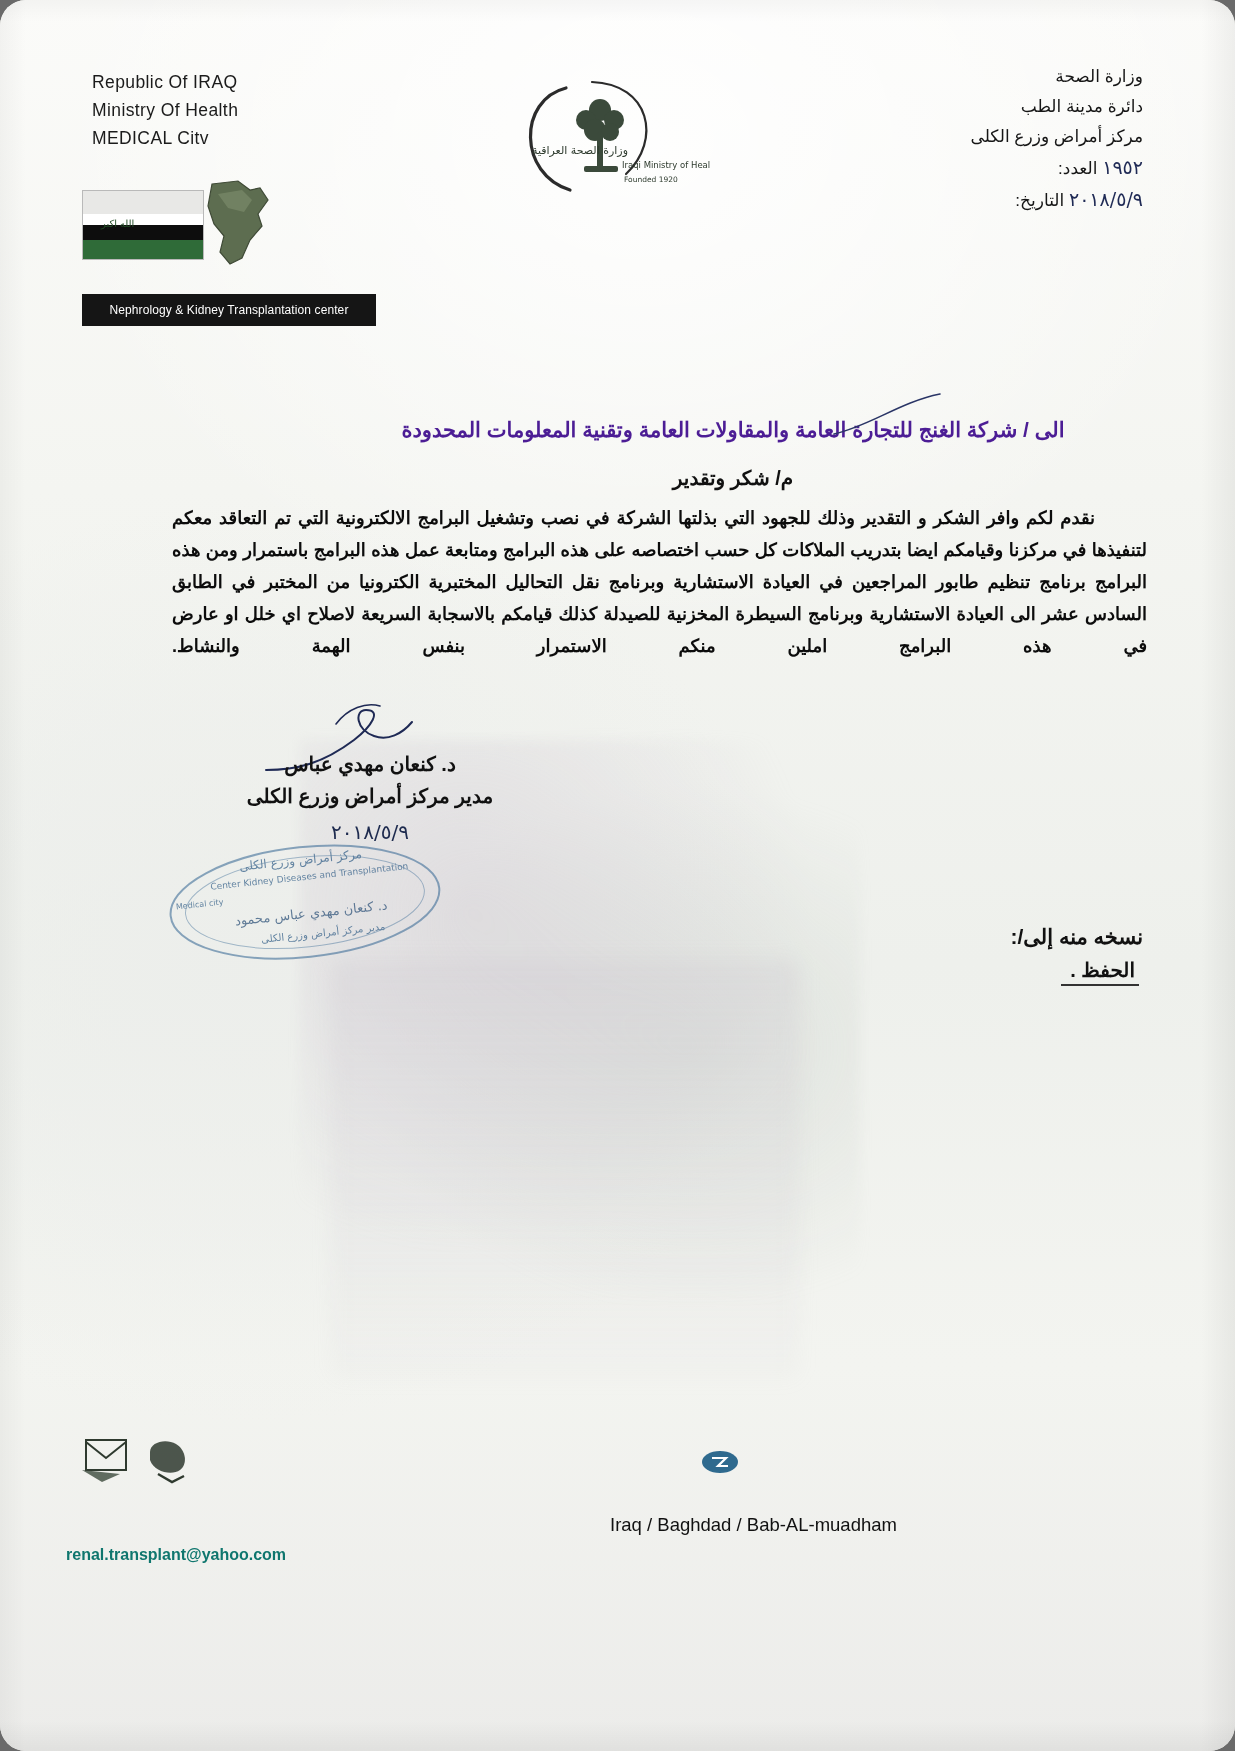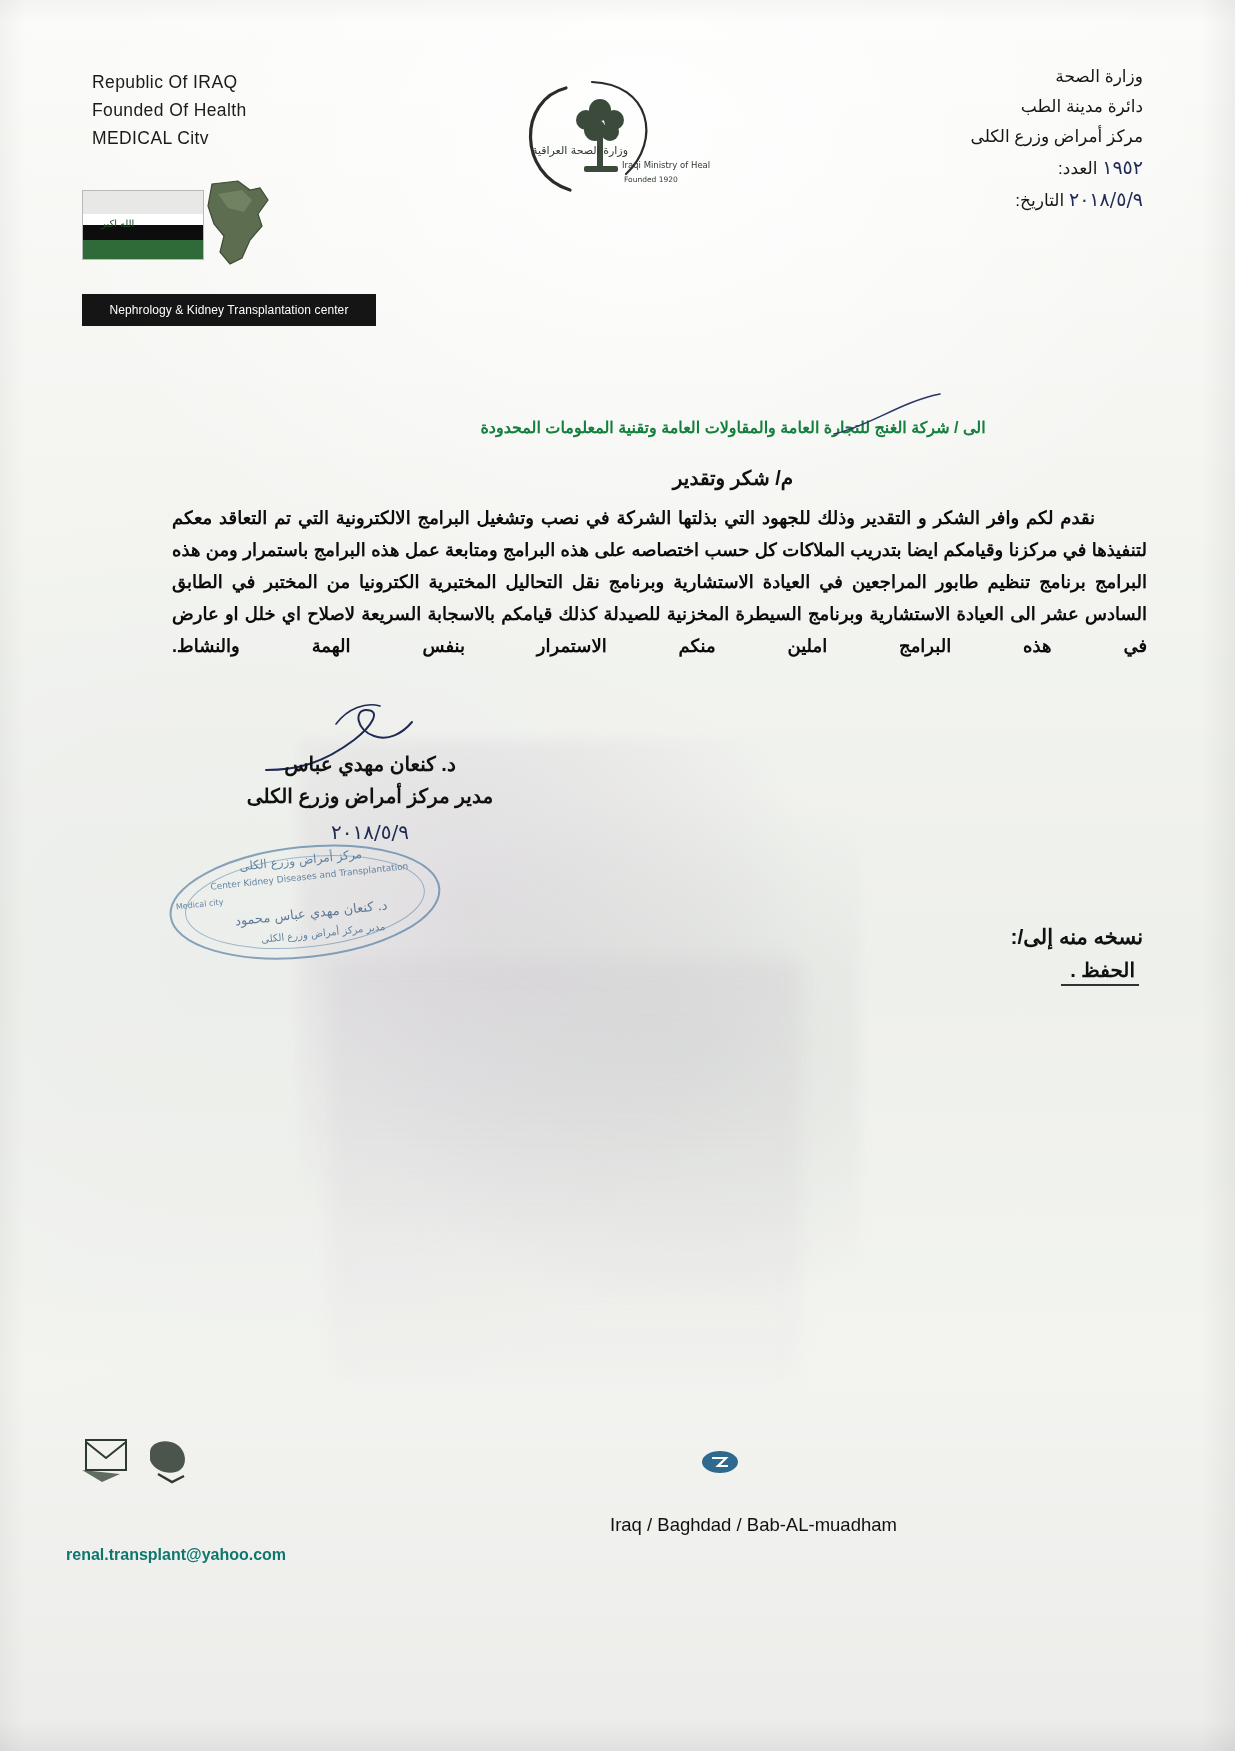--- a/index.html
+++ b/index.html
@@ -9,20 +9,21 @@
   }
   .page {
     position: relative;
     width: 1235px;
     height: 1751px;
     margin: 0 auto;
     background: #f2f2ee;
     overflow: hidden;
     font-family: "Liberation Sans", sans-serif;
     color: #111;
+    border-radius: 26px;
   }
   
   .scan-tint {
     position: absolute;
     inset: 0;
     background:
       radial-gradient(ellipse 70% 40% at 52% 8%, rgba(255,255,255,0.85), rgba(255,255,255,0) 70%),
       radial-gradient(ellipse 60% 35% at 20% 55%, rgba(236,238,235,0.9), rgba(255,255,255,0) 75%),
       linear-gradient(180deg, #fbfbf9 0%, #f4f5f1 28%, #eef0ec 55%, #f3f4f0 78%, #ececea 100%);
     pointer-events: none;
@@ -122,22 +123,22 @@
   }
 
   
   .to-line {
     position: absolute;
     right: 92px; top: 418px;
     width: 820px;
     direction: rtl;
     text-align: center;
     font-weight: bold;
-    font-size: 16px;
-    color: #15803d;
+    font-size: 21px;
+    color: #4c1d95;
   }
   .subject {
     position: absolute;
     right: 92px; top: 466px;
     width: 820px;
     direction: rtl;
     text-align: center;
     font-weight: bold;
     font-size: 20px;
   }
@@ -266,21 +267,21 @@
 
 <div class="page">
   <div class="scan-tint"></div>
   <div class="fold v1"></div>
   <div class="fold h1"></div>
   <div class="ghost"></div>
   <div class="ghost2"></div>
 
   <div class="hdr-left">
     <div>Republic Of  IRAQ</div>
-    <div>Founded Of Health</div>
+    <div>Ministry Of Health</div>
     <div>MEDICAL Citv</div>
   </div>
 
   <div class="flag-block">
     <div class="script">الله اكبر</div>
   </div>
 
   <svg class="map-shape" viewBox="0 0 76 90">
     <path d="M14 6 L40 3 L52 12 L62 10 L70 22 L60 36 L64 48 L52 62 L44 80 L32 86 L22 74 L26 58 L16 46 L10 28 Z" fill="#5d6d50" stroke="#3f4a36" stroke-width="1.2"></path>
     <path d="M20 16 L44 12 L54 22 L46 34 L30 30 Z" fill="#7a8a6a" opacity="0.7"></path>

